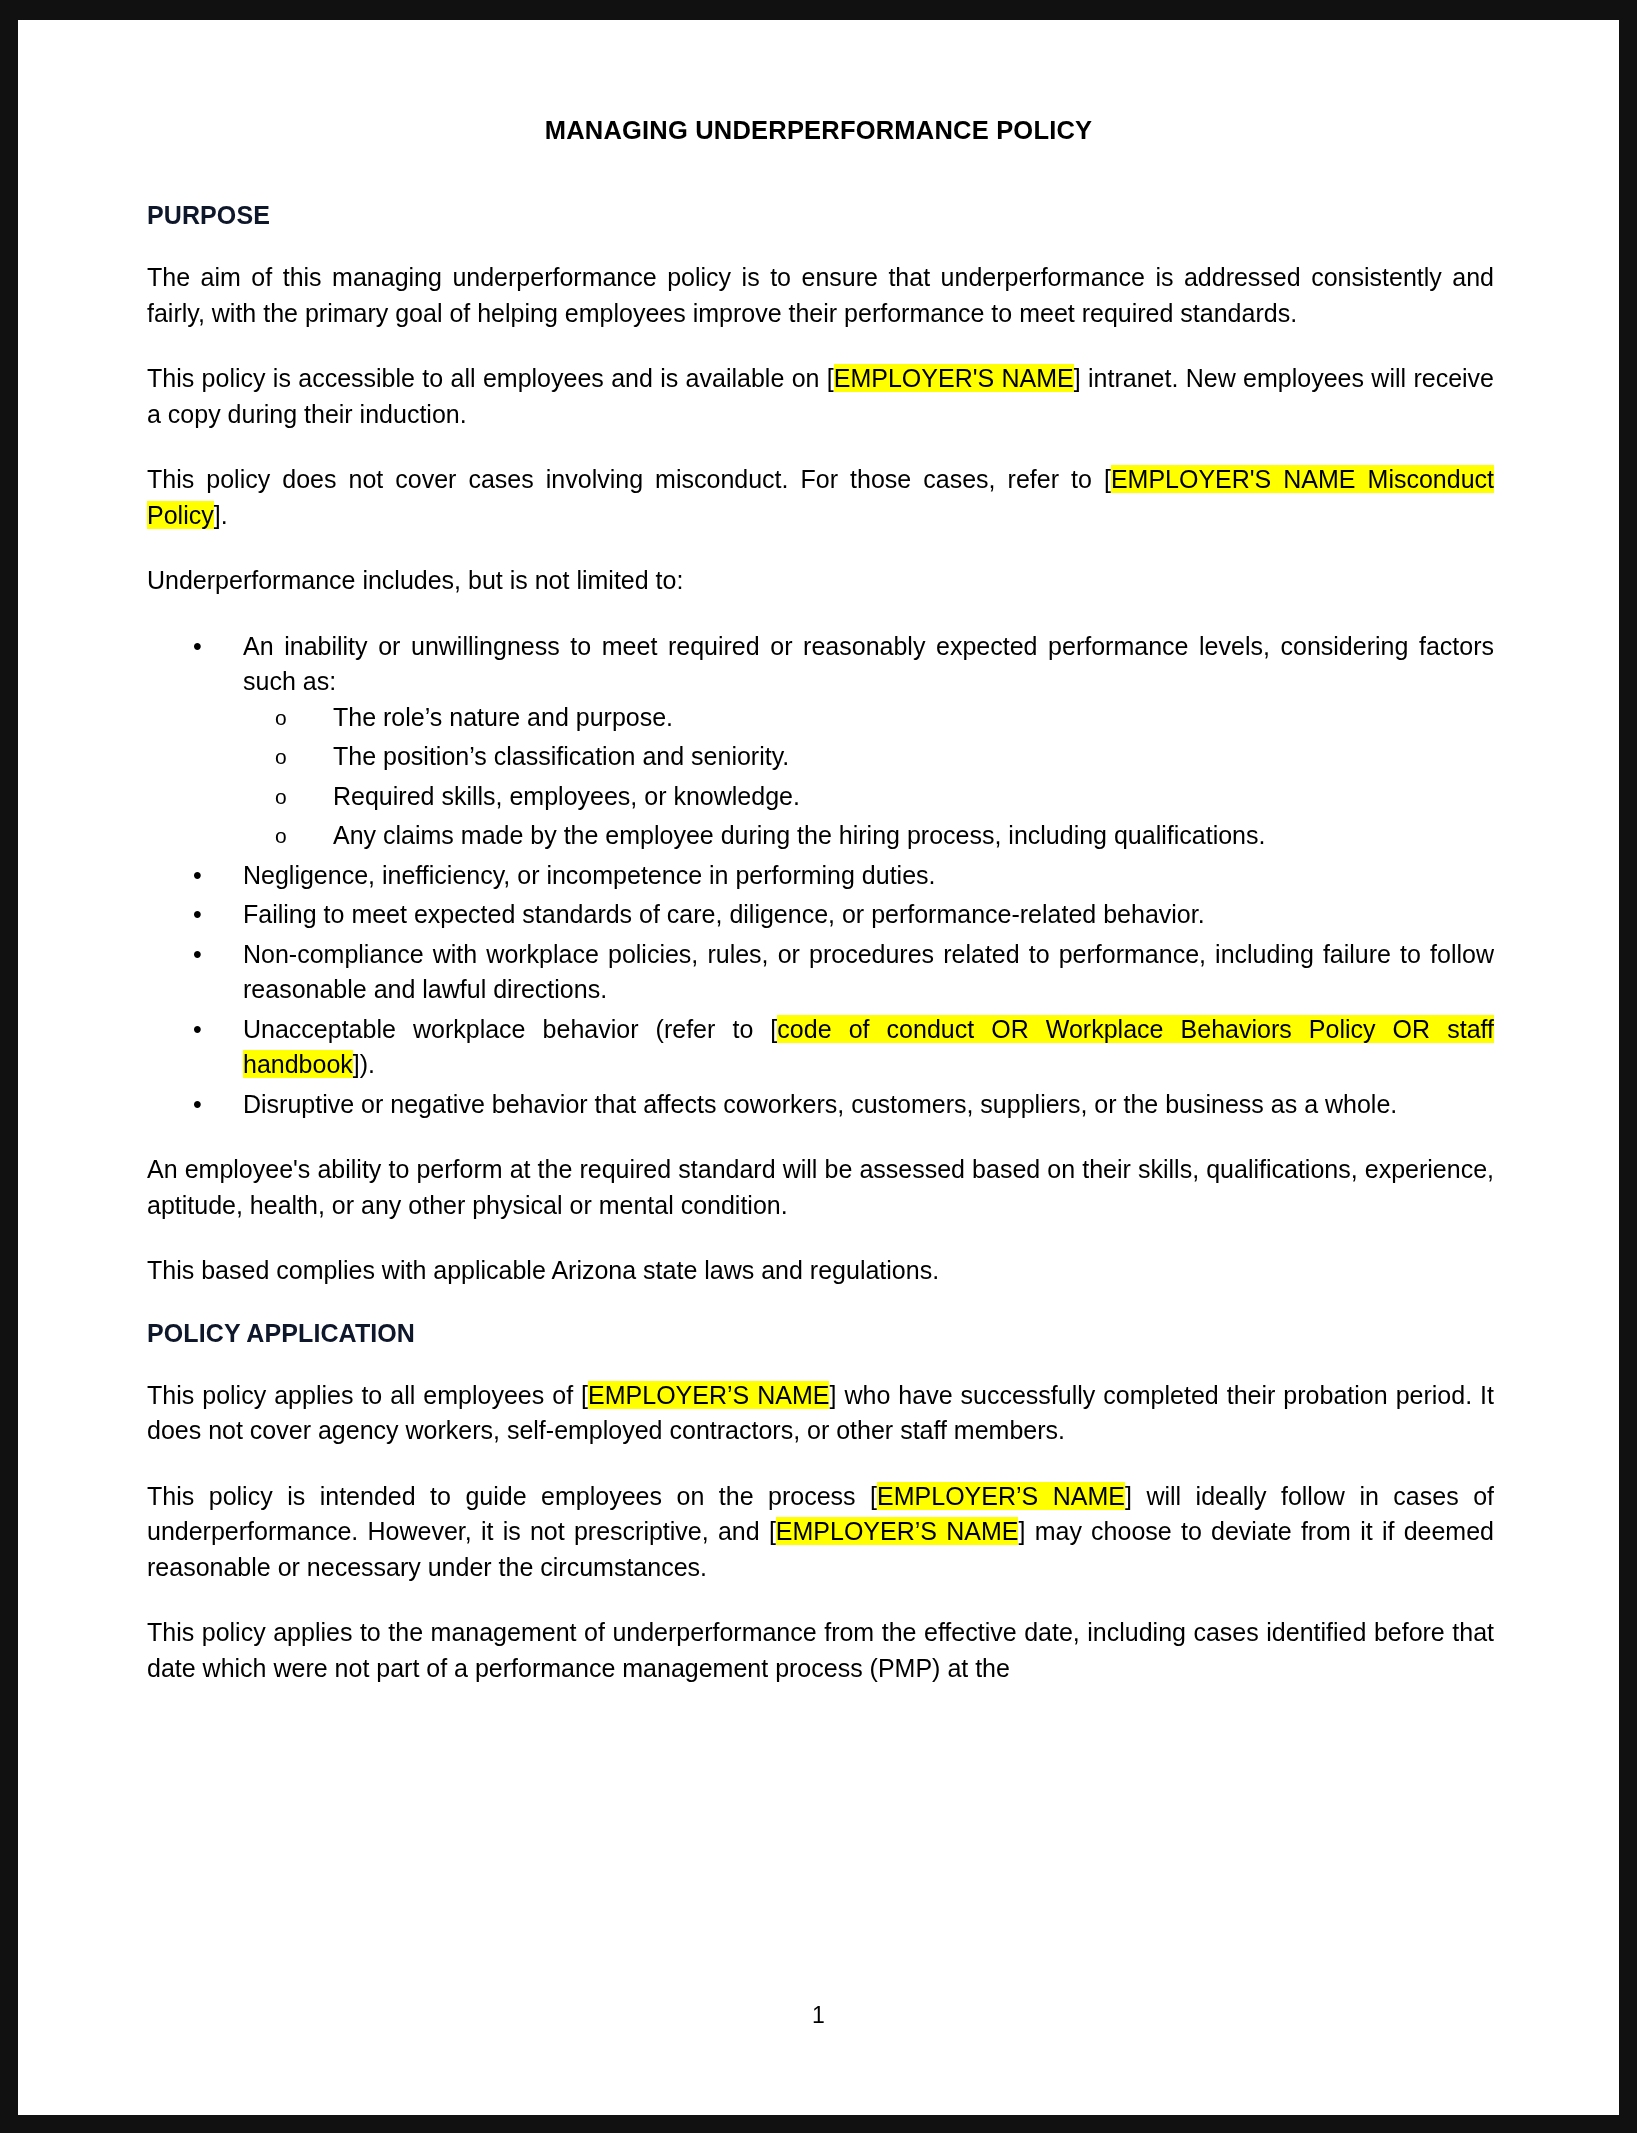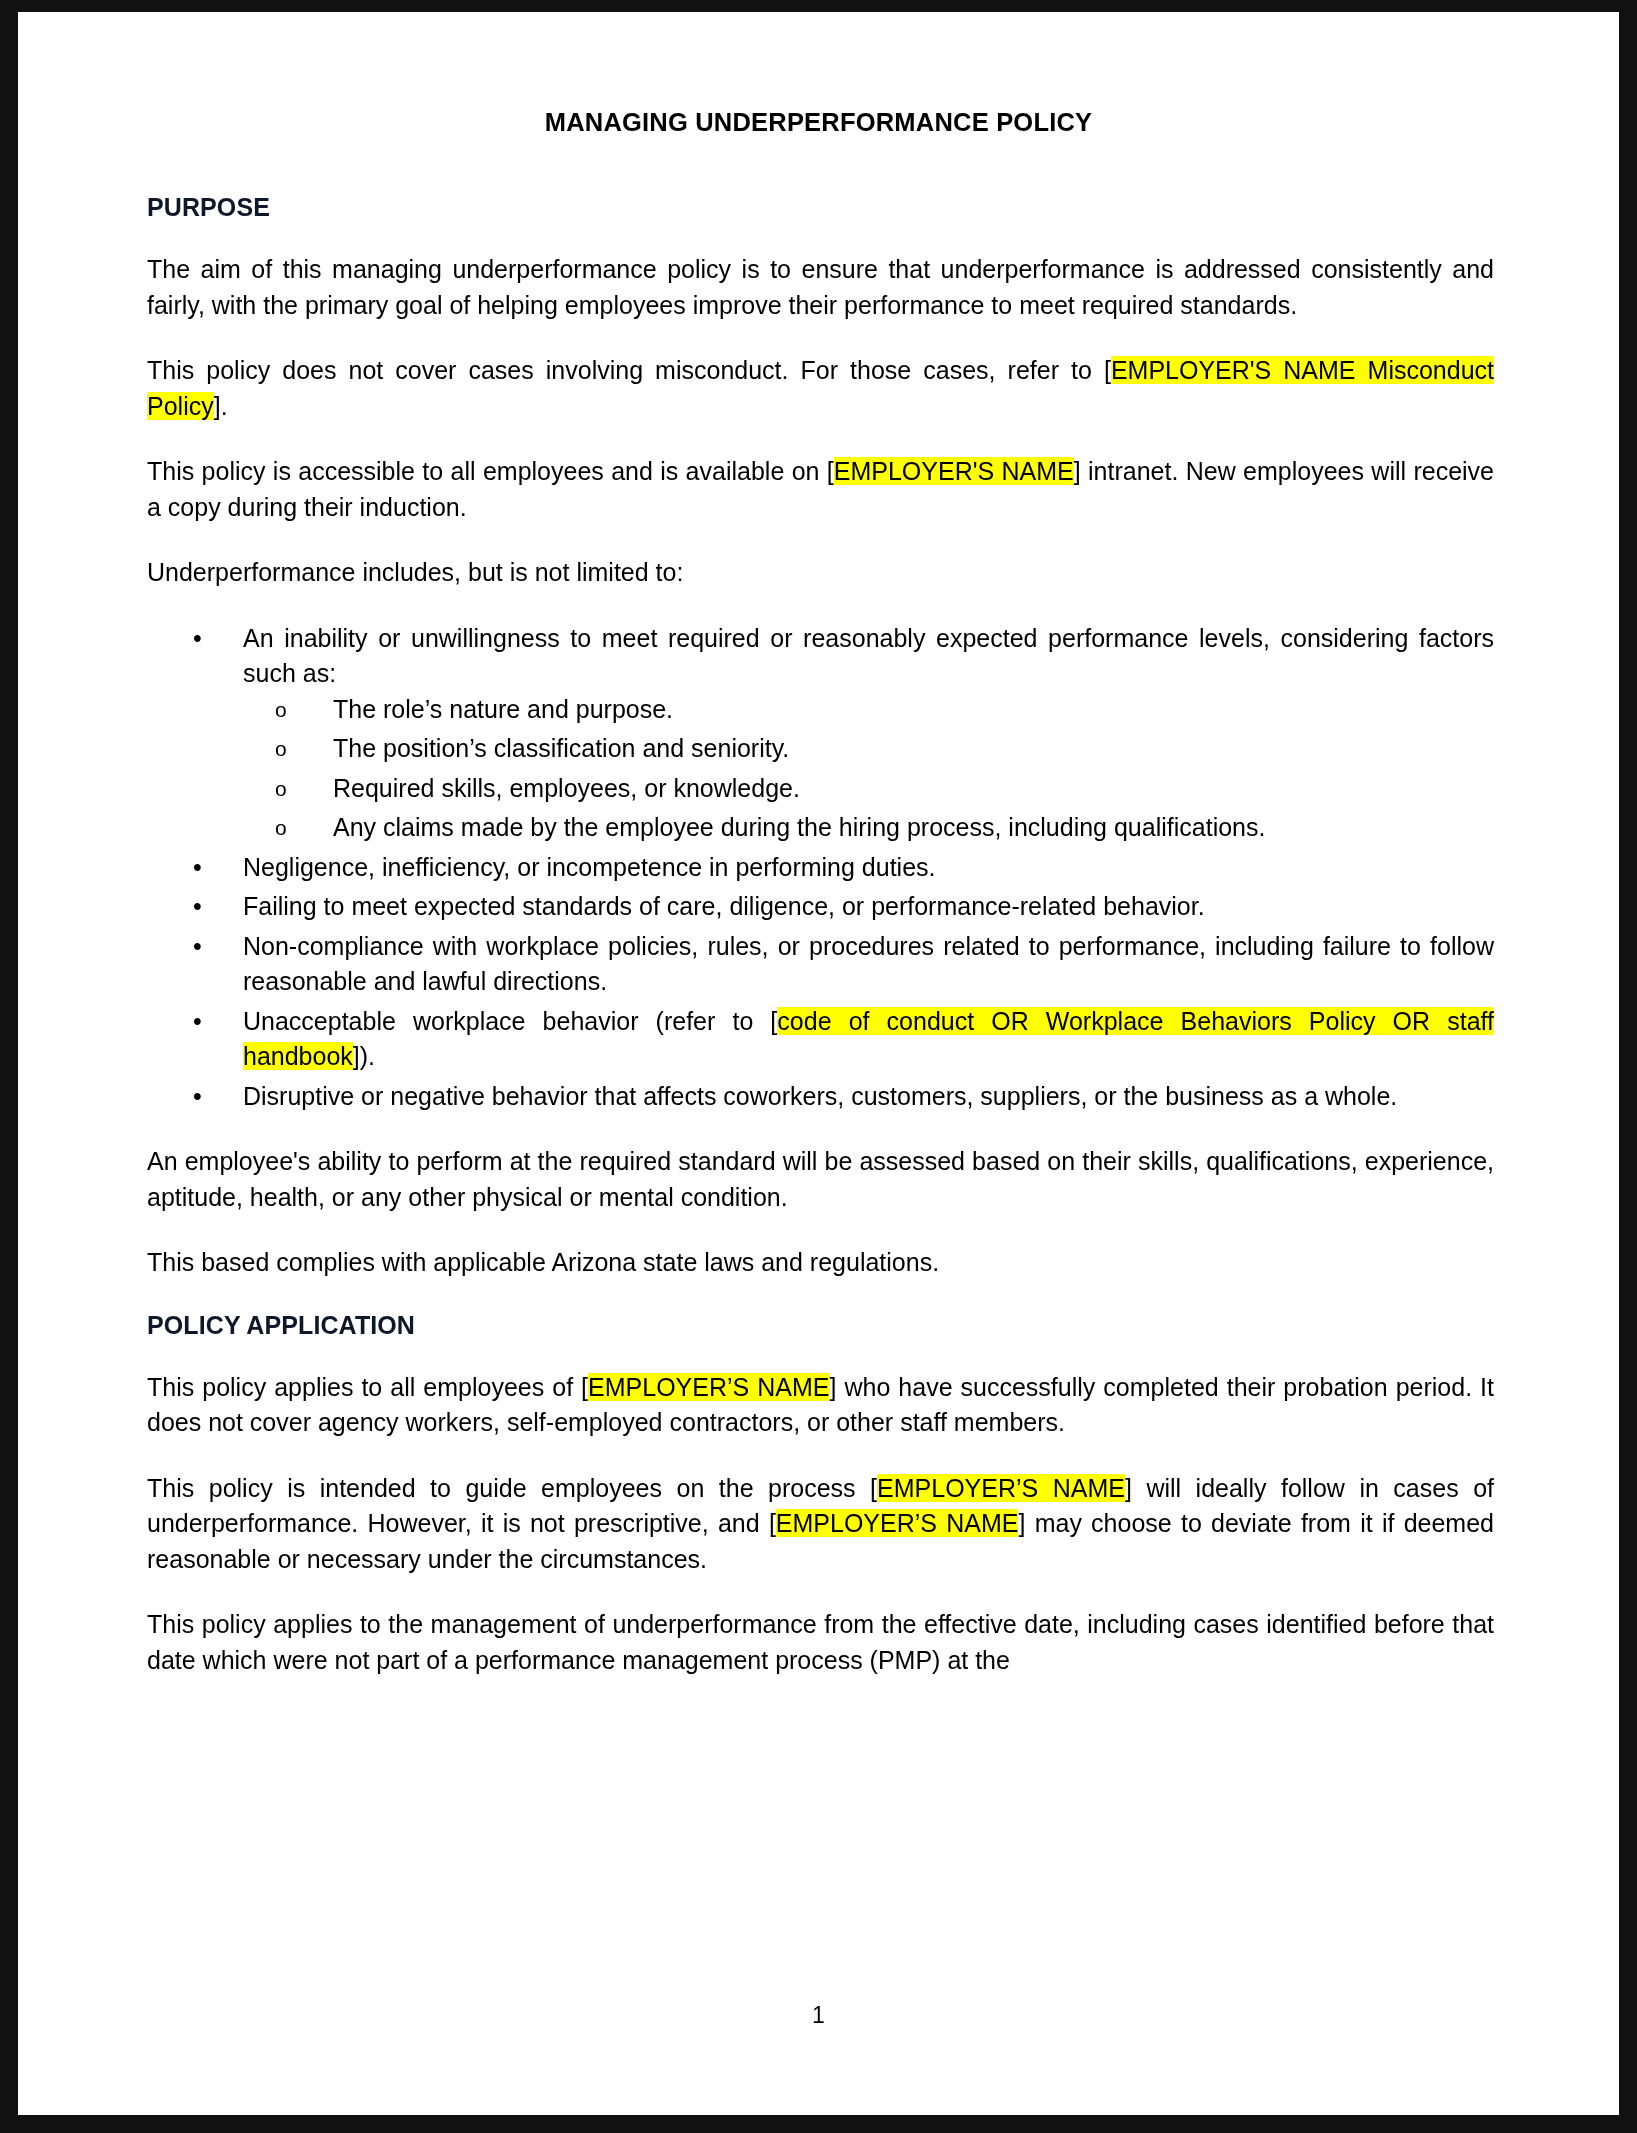--- a/index.html
+++ b/index.html
@@ -14,21 +14,21 @@
     -webkit-font-smoothing: antialiased;
   }
 
   
   #screen {
     position: relative;
     width: 1637px;
     height: 2133px;
     background: #111111;
     box-sizing: border-box;
-    padding: 12px 18px 18px 18px;
+    padding: 20px 18px 18px 18px;
   }
 
   
   #page {
     position: relative;
     width: 100%;
     height: 100%;
     background: #ffffff;
     box-sizing: border-box;
     padding: 96px 125px 40px 125px;
@@ -144,23 +144,23 @@
 
 <div id="screen">
   <div id="page">
 
     <div class="doc-title">MANAGING UNDERPERFORMANCE POLICY</div>
 
     <div class="heading">PURPOSE</div>
 
     <p class="body">The aim of this managing underperformance policy is to ensure that underperformance is addressed consistently and fairly, with the primary goal of helping employees improve their performance to meet required standards.</p>
 
+    <p class="body"><span>This policy is accessible to all employees and is available on [</span><span class="hl">EMPLOYER'S NAME</span><span>] intranet. New employees will receive a copy during their induction.</span></p>
+
     <p class="body"><span>This policy does not cover cases involving misconduct. For those cases, refer to [</span><span class="hl">EMPLOYER'S NAME Misconduct Policy</span><span>].</span></p>
-
-    <p class="body"><span>This policy is accessible to all employees and is available on [</span><span class="hl">EMPLOYER'S NAME</span><span>] intranet. New employees will receive a copy during their induction.</span></p>
 
     <p class="body nojust">Underperformance includes, but is not limited to:</p>
 
     <div class="list-block">
       <ul class="lvl1">
 
         <li>
           <span class="bullet">•</span>
           <span>An inability or unwillingness to meet required or reasonably expected performance levels, considering factors such as:</span>
           <ul class="lvl2">

